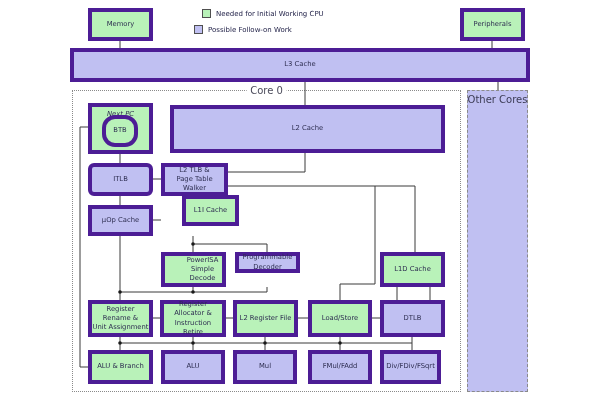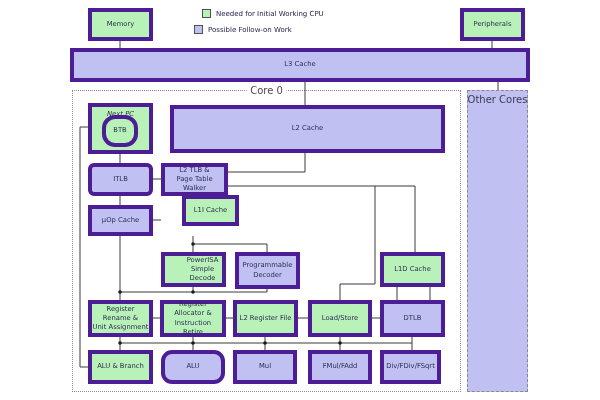--- a/index.html
+++ b/index.html
@@ -97,29 +97,29 @@
       <div class="node green align-top" style="left: 88px; top: 103px; width: 65px; height: 51px;">Next PC</div>
       <div class="node green" style="left: 102px; top: 115px; width: 36px; height: 32px; border-radius: 13px;">BTB</div>
       <div class="node purple" style="left: 170px; top: 105px; width: 275px; height: 48px;">L2 Cache</div>
       <div class="node purple" style="left: 88px; top: 163px; width: 65px; height: 33px; border-radius: 6px;">ITLB</div>
       <div class="node purple" style="left: 161px; top: 163px; width: 67px; height: 33px;">L2 TLB &amp;
 Page Table Walker</div>
       <div class="node purple" style="left: 88px; top: 205px; width: 65px; height: 31px;">μOp Cache</div>
       <div class="node green" style="left: 161px; top: 195px; width: 57px; height: 31px; margin-left: 21px;">L1I Cache</div>
       <div class="node green" style="left: 161px; top: 252px; width: 65px; height: 35px; padding-left: 18px;">PowerISA Simple
 Decode</div>
-      <div class="node purple" style="left: 235px; top: 252px; width: 65px; height: 37px;">Programmable
+      <div class="node purple" style="left: 235px; top: 252px; width: 65px; height: 21px;">Programmable
 Decoder</div>
       <div class="node green" style="left: 380px; top: 252px; width: 65px; height: 35px;">L1D Cache</div>
       <div class="node green" style="left: 88px; top: 300px; width: 65px; height: 37px;">Register Rename &amp;
 Unit Assignment</div>
       <div class="node green" style="left: 160px; top: 300px; width: 66px; height: 37px;">Register Allocator &amp;
 Instruction Retire</div>
       <div class="node green" style="left: 233px; top: 300px; width: 65px; height: 37px;">L2 Register File</div>
       <div class="node green" style="left: 308px; top: 300px; width: 64px; height: 37px;">Load/Store</div>
       <div class="node purple" style="left: 380px; top: 300px; width: 65px; height: 37px;">DTLB</div>
       <div class="node green" style="left: 88px; top: 350px; width: 65px; height: 34px;">ALU &amp; Branch</div>
-      <div class="node purple" style="left: 161px; top: 350px; width: 64px; height: 34px; border-radius: 11px;">ALU</div>
+      <div class="node purple" style="left: 161px; top: 350px; width: 64px; height: 34px;">ALU</div>
       <div class="node purple" style="left: 233px; top: 350px; width: 64px; height: 34px;">Mul</div>
       <div class="node purple" style="left: 308px; top: 350px; width: 64px; height: 34px;">FMul/FAdd</div>
       <div class="node purple" style="left: 380px; top: 350px; width: 61px; height: 34px;">Div/FDiv/FSqrt</div>
     </div>
 </div>
 
 </body></html>

